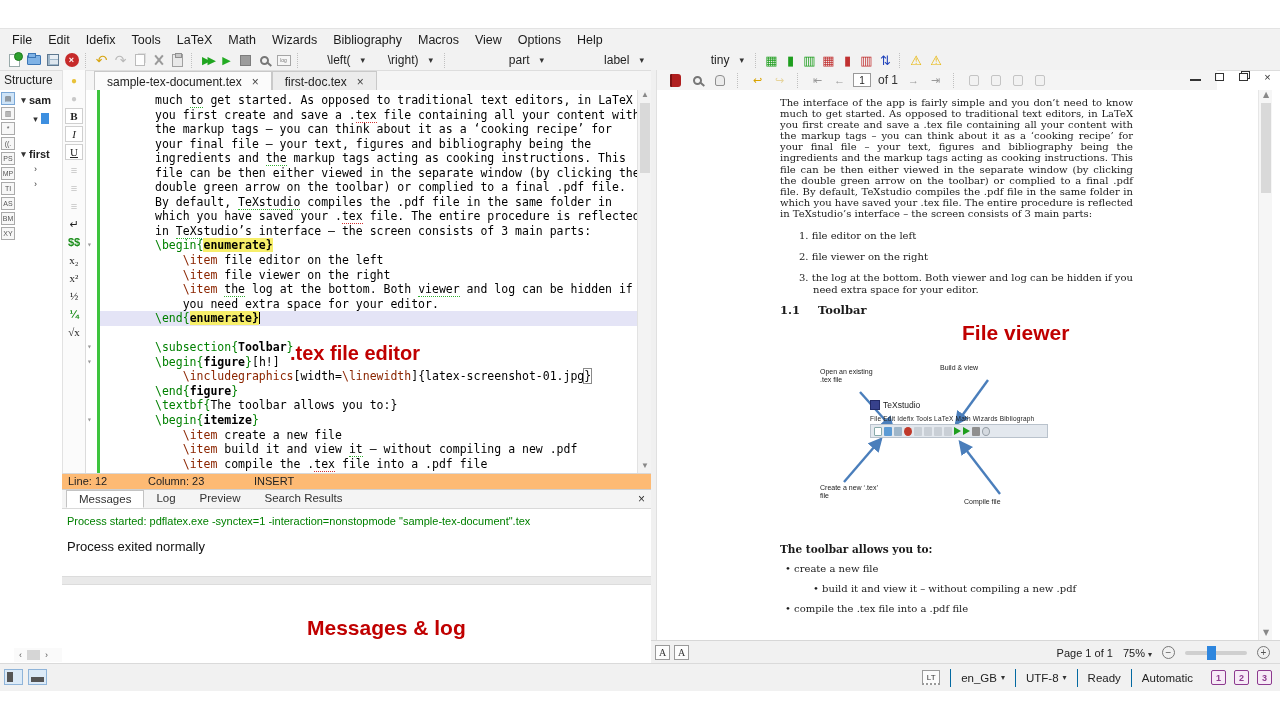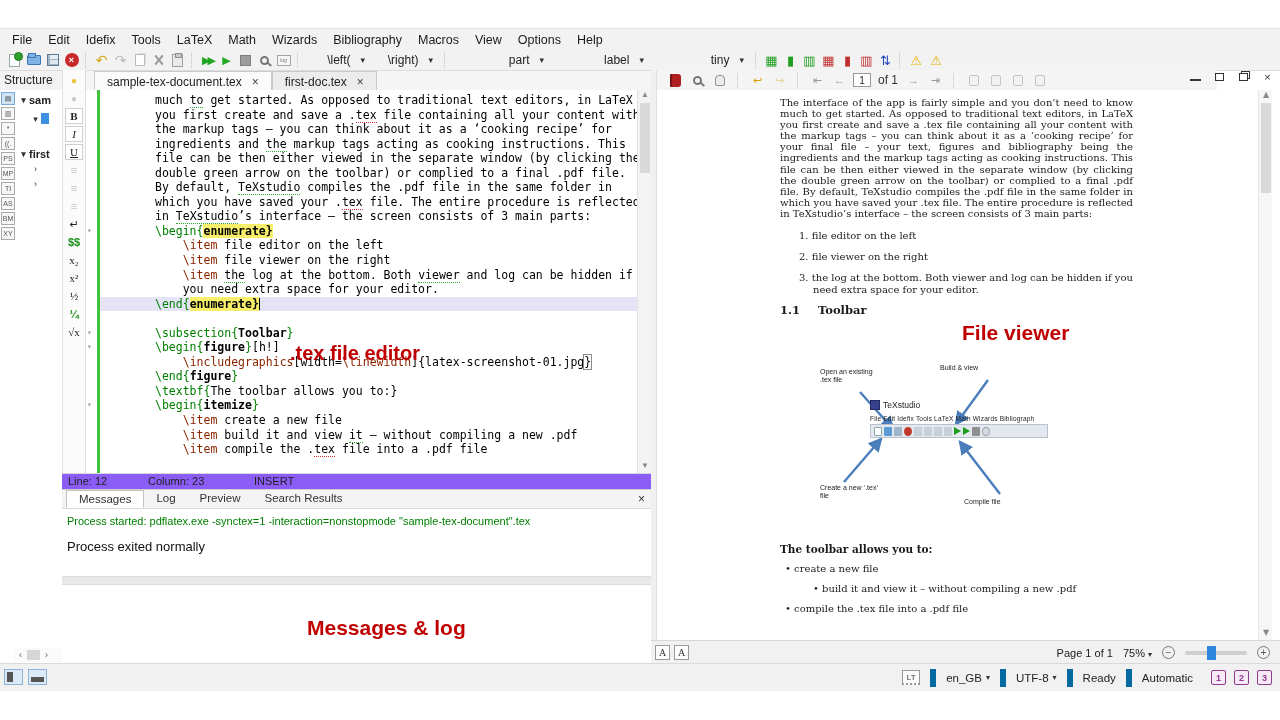--- a/index.html
+++ b/index.html
@@ -120,21 +120,21 @@
   .seg-h { font-weight:bold; color:#000; background:#f7ef6a; }
   .seg-box { outline:1px solid #8a8a8a; }
   .seg-sp { border-bottom:1px dotted #2faf2f; }
   .seg-spr { border-bottom:1px dotted #d03030; }
   .caret { display:inline-block; width:0; height:12px; border-left:1px solid #000; vertical-align:-2px; }
   #editor-vscroll { position:absolute; right:0; top:0; bottom:0; width:14px; background:#f3f3f3; border-left:1px solid #e2e2e2; }
   .vs-up,.vs-dn { position:absolute; left:0; width:14px; height:12px; font-size:8px; color:#888; text-align:center; }
   .vs-up { top:0; } .vs-dn { bottom:0; }
   .vs-thumb { position:absolute; left:2px; top:13px; width:10px; height:70px; background:#d9d9d9; }
 
-  #editor-status { position:absolute; left:62px; top:473px; width:589px; height:16px; background:#8b5cf6;
+  #editor-status { position:absolute; left:62px; top:473px; width:589px; height:16px; background:#fdba74;
                    border-top:1px solid #d8d8d8; font-size:11px; color:#222; }
   #editor-status span { position:absolute; top:1px; }
   #es-line { left:6px; } #es-col { left:86px; } #es-mode { left:192px; }
 
   
   #messages { position:absolute; left:62px; top:489px; width:589px; height:173px; background:#fff; border-top:1px solid #cfcfcf; }
   #msg-tabs { position:absolute; left:0; top:0; right:0; height:19px; background:#f4f4f4; display:flex; padding-left:4px; border-bottom:1px solid #d9d9d9; }
   .mtab { padding:2px 12px; font-size:11.5px; color:#333; }
   .mtab.active { background:#fff; border:1px solid #c3c3c3; border-bottom:1px solid #fff; }
   #msg-close { position:absolute; right:6px; top:2px; font-size:12px; color:#333; }
@@ -186,21 +186,21 @@
   #zoom-slider { position:relative; width:62px; height:4px; background:#cfcfcf; border-radius:2px; }
   #zoom-thumb { position:absolute; left:22px; top:-5px; width:9px; height:14px; background:#2e86de; }
 
   
   #statusbar { position:absolute; left:0; top:663px; width:1280px; height:28px; background:#f1f1f1; border-top:1px solid #dadada; }
   .panel-icon { position:absolute; top:5px; width:19px; height:16px; border:1px solid #8fb4d9; background:#dceaf7; }
   .panel-icon .inner { position:absolute; background:#555; }
   #pi-left { left:4px; } #pi-left .inner { left:2px; top:2px; bottom:2px; width:6px; }
   #pi-bottom { left:28px; } #pi-bottom .inner { left:2px; right:2px; bottom:2px; height:5px; }
   #statusbar-right { position:absolute; right:8px; top:0; height:27px; display:flex; align-items:center; gap:0; font-size:11.5px; color:#222; }
-  .sb-item { padding:0 10px; display:flex; align-items:center; gap:4px; border-left:6px solid #0369a1; height:18px; }
+  .sb-item { padding:0 10px; display:flex; align-items:center; gap:4px; border-left:1px solid #0369a1; height:18px; }
   .sb-item:first-child { border-left:none; }
   .sb-arrow { font-size:8px; color:#333; }
   .lt-box { width:18px; height:15px; border:1px solid #9a9a9a; background:#fbfbfb; font-size:8px; color:#333;
             display:inline-flex; align-items:center; justify-content:center; border-bottom:2px dotted #999; }
   .bkm { width:15px; height:15px; border:1px solid #8d3a8f; color:#8d3a8f; background:#f6eaf6; font-size:9px; font-weight:bold;
          display:inline-flex; align-items:center; justify-content:center; margin-left:8px; border-radius:2px; }
 
   
   .annotation { position:absolute; color:#c00000; font-weight:bold; font-size:20px; font-family:"Liberation Sans", sans-serif;margin-top:28px; }
   #anno-editor { left:290px; top:314px; }
@@ -421,20 +421,21 @@
       <div class="fmt green">¼</div>
       <div class="fmt mathy">√x</div>
     </div>
 
   <div id="editor">
     <div id="editor-greenbar"></div>
     <div id="editor-lines">
         <div class="ln"><span>much </span><span class="seg-sp">to</span><span> get started. As opposed to traditional text editors, in LaTeX</span></div>
         <div class="ln"><span>you first create and save a .</span><span class="seg-spr">tex</span><span> file containing all your content with</span></div>
         <div class="ln"><span>the markup tags – you can think about it as a ‘cooking recipe’ for</span></div>
+        <div class="ln"><span>your final file – your text, figures and bibliography being the</span></div>
         <div class="ln"><span>ingredients and </span><span class="seg-sp">the</span><span> markup tags acting as cooking instructions. This</span></div>
         <div class="ln"><span>file can be then either viewed in the separate window (by clicking the</span></div>
         <div class="ln"><span>double green arrow on the toolbar) or complied to a final .pdf file.</span></div>
         <div class="ln"><span>By default, </span><span class="seg-sp">TeXstudio</span><span> compiles the .pdf file in the same folder in</span></div>
         <div class="ln"><span>which you have saved your .</span><span class="seg-spr">tex</span><span> file. The entire procedure is reflected</span></div>
         <div class="ln"><span>in </span><span class="seg-sp">TeXstudio</span><span>’s interface – the screen consists of 3 main parts:</span></div>
         <div class="ln"><span class="fold">▾</span><span class="seg-g">\begin{</span><span class="seg-h">enumerate}</span></div>
         <div class="ln"><span>    </span><span class="seg-r">\item</span><span> file editor on the left</span></div>
         <div class="ln"><span>    </span><span class="seg-r">\item</span><span> file viewer on the right</span></div>
         <div class="ln"><span>    </span><span class="seg-r">\item</span><span> </span><span class="seg-sp">the</span><span> log at the bottom. Both </span><span class="seg-sp">viewer</span><span> and log can be hidden if</span></div>

